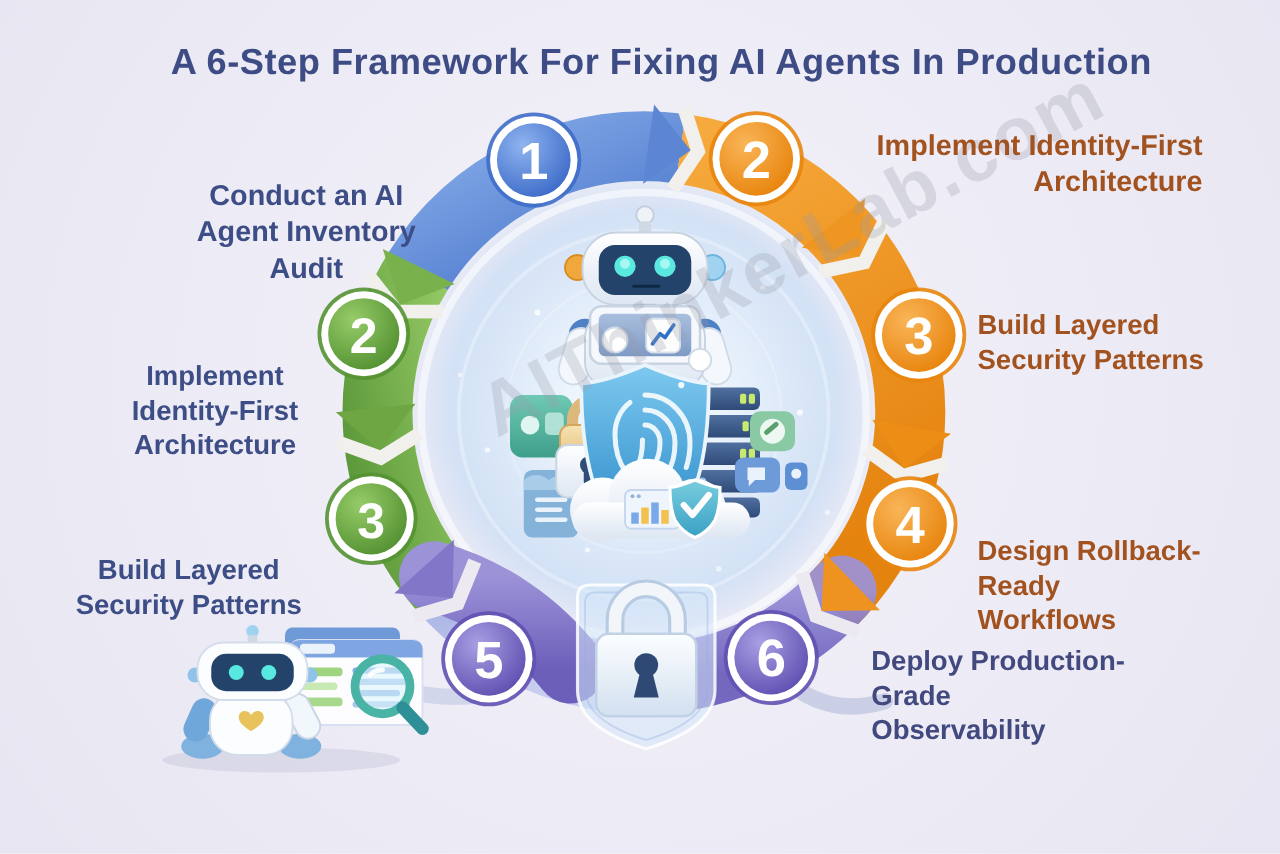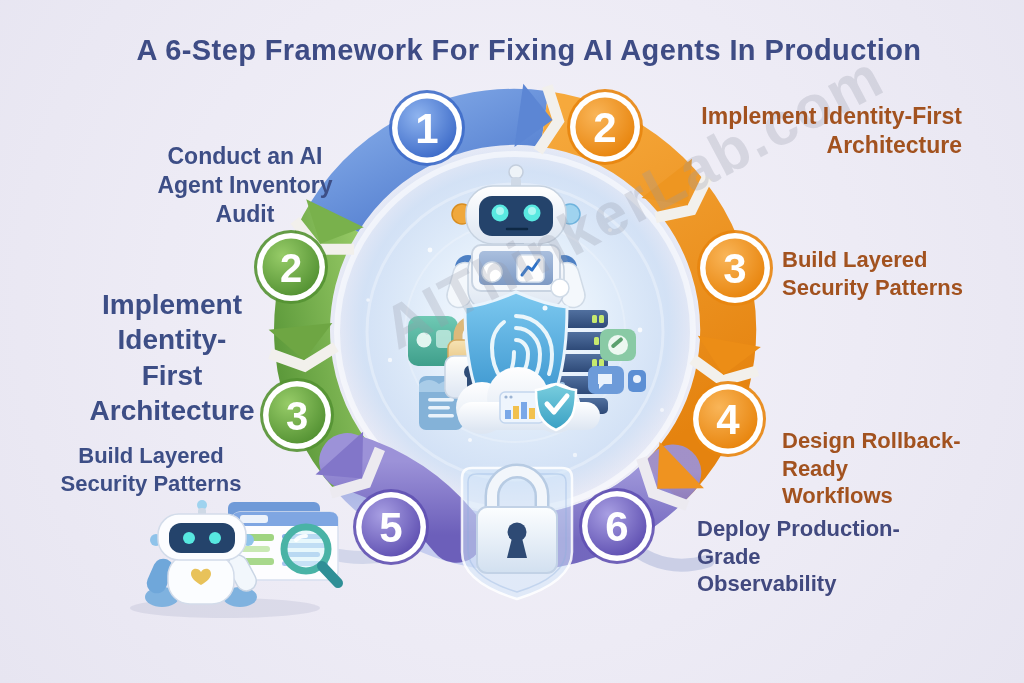--- a/index.html
+++ b/index.html
@@ -14,21 +14,21 @@
     position:absolute;left:17px;top:34px;width:1024px;text-align:center;z-index:6;
     font-size:29px;font-weight:700;color:#3e4c85;letter-spacing:.4px;
   }
   .step-label{
     position:absolute;z-index:6;font-weight:700;line-height:1.26;white-space:pre-line;
   }
   .navy{color:#3d4e86;margin-top:42px;}
   .rust{color:#a2521f;}
   .lbl-top1{left:128px;top:100px;width:234px;text-align:center;font-size:23px;}
   .lbl-r2{left:640px;top:102px;width:322px;text-align:right;font-size:23px;}
-  .lbl-l2{left:88px;top:245px;width:168px;text-align:center;font-size:28px;}
+  .lbl-l2{left:88px;top:245px;width:168px;text-align:center;font-size:22px;}
   .lbl-r3{left:782px;top:246px;width:210px;text-align:left;font-size:22px;}
   .lbl-l3{left:50px;top:400px;width:202px;text-align:center;font-size:22px;}
   .lbl-r4{left:782px;top:395px;width:238px;text-align:left;font-size:22px;margin-top:32px;}
   .lbl-b6{left:697px;top:515px;width:258px;text-align:left;font-size:22px;color:#41497f;}
   .watermark{
     position:absolute;left:388px;top:298px;z-index:5;pointer-events:none;
     transform:rotate(-28deg);transform-origin:left center;
     font-size:60px;font-weight:700;letter-spacing:2px;color:rgba(150,153,170,0.28);
     white-space:nowrap;
   }

